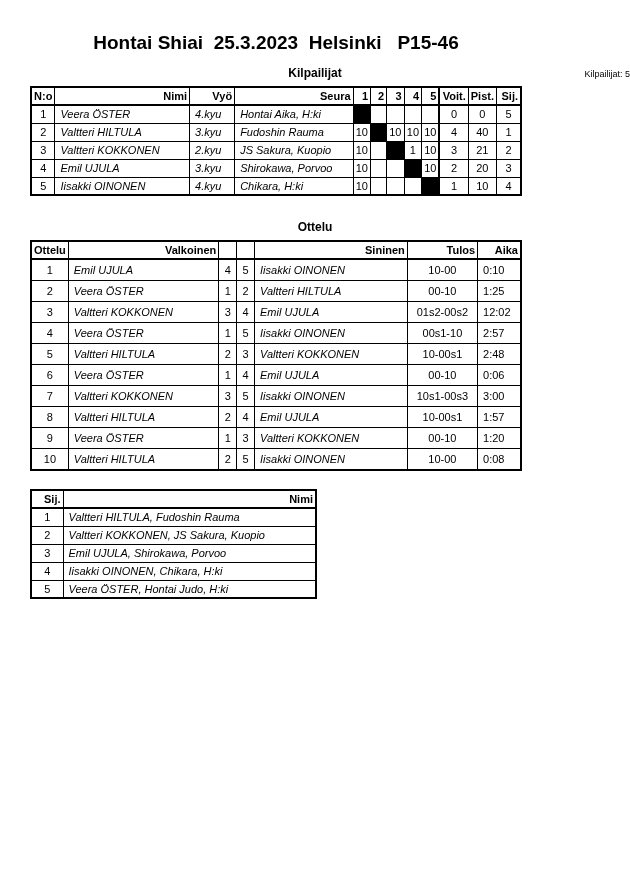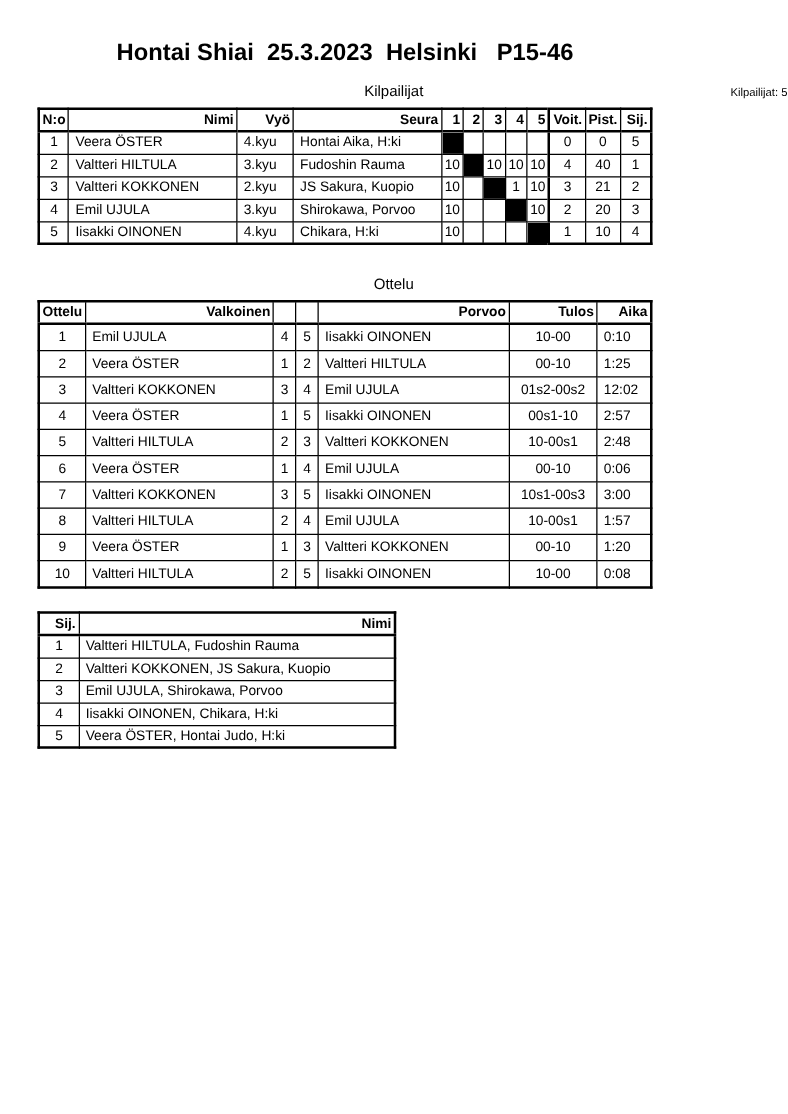--- a/index.html
+++ b/index.html
@@ -10,34 +10,34 @@
     font-family: "Liberation Sans", sans-serif;
   }
   .page { position: relative; padding: 24px 30px 30px 30px; width: 552px; }
   .title {
     white-space: pre; text-align: center;
     font-size: 19px; font-weight: 700;
     margin: 8px 0 12px 0;
   }
   .sec-head { position: relative; width: 570px; height: 16px; margin-bottom: 4px; }
   .sec-head.narrow { width: 285px; }
-  .sec-title { text-align: center; font-weight: 400; font-size: 12px; }
+  .sec-title { text-align: center; font-weight: 700; font-size: 12px; }
   .count { position: absolute; right: -30px; top: 3px; font-size: 9px; }
   .gap1 { height: 24px; }
   .gap2 { height: 18px; }
 
   table { border-collapse: collapse; table-layout: fixed; border: 2px solid #000; }
   th, td {
     border: 1px solid #000;
     font-size: 11px; height: 18px;
     padding: 0 2px; overflow: hidden; white-space: nowrap;
   }
   thead th { font-weight: 700; text-align: right; border-bottom: 2px solid #000; }
   td.c { text-align: center; padding: 0 1px; }
-  td.l { text-align: left; padding: 0 5px; }
+  td.l { text-align: left; padding: 0 5px; font-style: italic; }
   td.r { text-align: left; padding: 4px 5px; }
   td.diag { background: #000; }
   .vsep { border-left: 2px solid #000; }
 </style>
 </head>
 <body>
 
 <div class="page">
 
   <div class="title">Hontai Shiai  25.3.2023  Helsinki   P15-46</div>
@@ -167,21 +167,21 @@
       <col style="width:168px">
         <col style="width:76px">
         <col style="width:45px">
     </colgroup>
     <thead>
       <tr>
         <th>Ottelu</th>
         <th>Valkoinen</th>
         <th></th>
         <th></th>
-        <th>Porvoo</th>
+        <th>Sininen</th>
         <th>Tulos</th>
         <th>Aika</th>
       </tr>
     </thead>
     <tbody>
       <tr>
         <td class="c">1</td>
         <td class="l">Emil UJULA</td>
         <td class="c">4</td>
         <td class="c">5</td>

